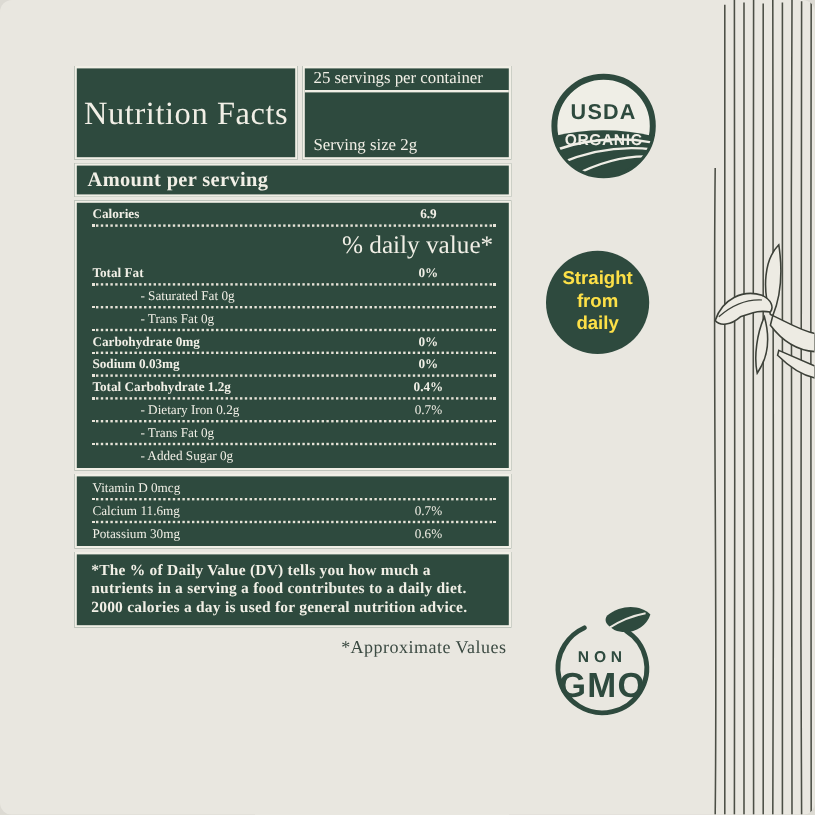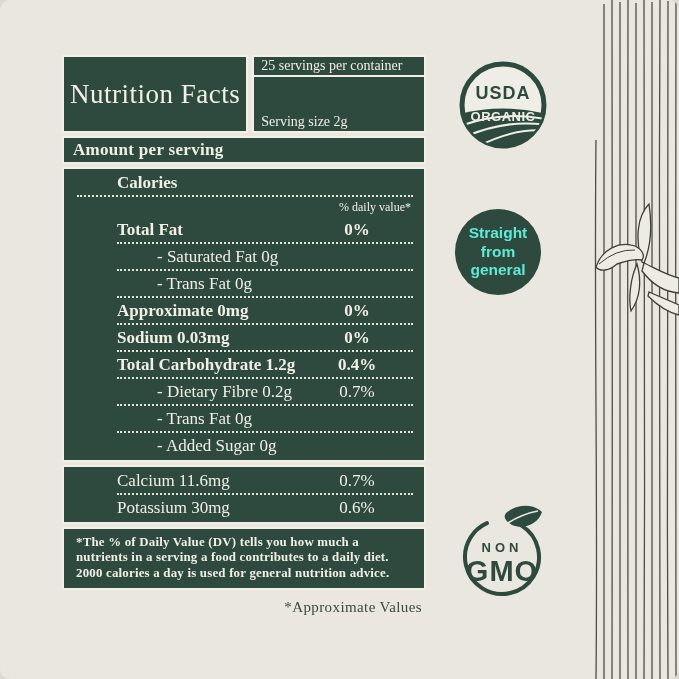--- a/index.html
+++ b/index.html
@@ -16,35 +16,35 @@
   }
   .header-row{display:flex;gap:4px;margin-bottom:3px;}
   .title-box{flex:1;display:flex;align-items:center;padding:4px 6px;}
   .title-box .title{font-size:27px;letter-spacing:.5px;white-space:nowrap;}
   .serving-box{width:178px;display:flex;flex-direction:column;gap:36px;}
   .serving-line{font-size:14px;padding:1px 7px;flex:1;display:flex;align-items:center;}
   .serving-line:first-child{border-bottom:2px solid #f1efe6;}
   .amount-bar{font-size:17px;font-weight:bold;padding:2px 9px;margin-bottom:3px;letter-spacing:.3px;}
   .body-panel{padding:1px 11px 2px 13px;margin-bottom:3px;}
   .vit-panel{padding:1px 11px 2px 13px;margin-bottom:3px;}
-  .nrow{display:flex;align-items:center;padding:2.5px 0;font-size:17px;margin-left:40px;}
+  .nrow{display:flex;align-items:center;padding:2.5px 0;font-size:11px;}
   .nrow + .nrow{border-top:2px dotted #e6e3d8;}
   .nrow .nlabel{flex:1;}
   .nrow .nvalue{width:112px;text-align:center;flex-shrink:0;}
   .nrow.bold{font-weight:bold;}
   .nrow.indent .nlabel{padding-left:40px;}
-  .dv-row{display:block;text-align:right;padding:2.5px 2px;font-size:12px;border-top:2px dotted #e6e3d8;}
+  .dv-row{display:block;text-align:right;padding:2.5px 2px;font-size:21px;border-top:2px dotted #e6e3d8;}
   .footer-panel{padding:6px 10px 7px 12px;font-size:12.9px;font-weight:bold;line-height:1.2;letter-spacing:.2px;}
   .approx-note{
     text-align:right;padding-right:4px;margin-top:9px;
     font-size:15px;color:#3b4a42;letter-spacing:.4px;
   }
   
   .badge-circle{
-    position:absolute;border-radius:50%;background:#2e4a3e;color:#5eead4;
+    position:absolute;border-radius:50%;background:#2e4a3e;color:#fde047;
     display:flex;flex-direction:column;align-items:center;justify-content:center;
     font-family:"Liberation Sans","DejaVu Sans",sans-serif;font-weight:bold;text-align:center;
   }
   .badge-straight{left:455px;top:209px;width:86px;height:86px;font-size:15.5px;line-height:1.22;}
   .badge-natural{left:458px;top:357px;width:84px;height:84px;font-size:17.5px;line-height:1.3;}
   .badge-svg{position:absolute;}
   .usda-svg{left:457px;top:59px;}
   .nongmo-svg{left:456px;top:500px;}
   .svg-sans{font-family:"Liberation Sans","DejaVu Sans",sans-serif;}
   
@@ -65,64 +65,69 @@
         <div class="serving-line">25 servings per container</div>
         <div class="serving-line">Serving size 2g</div>
       </div>
     </div>
 
     <div class="panel amount-bar">Amount per serving</div>
 
     <div class="panel body-panel">
       <div class="nrow bold">
         <span class="nlabel">Calories</span>
+        <span class="nvalue">6.9</span>
       </div>
       <div class="dv-row">% daily value*</div>
       <div id="body-rows">
           <div class="nrow bold">
             <span class="nlabel">Total Fat</span>
             <span class="nvalue">0%</span>
           </div>
           <div class="nrow indent">
             <span class="nlabel">- Saturated Fat 0g</span>
             <span class="nvalue"></span>
           </div>
           <div class="nrow indent">
             <span class="nlabel">- Trans Fat 0g</span>
             <span class="nvalue"></span>
           </div>
           <div class="nrow bold">
-            <span class="nlabel">Approximate 0mg</span>
+            <span class="nlabel">Carbohydrate 0mg</span>
             <span class="nvalue">0%</span>
           </div>
           <div class="nrow bold">
             <span class="nlabel">Sodium 0.03mg</span>
             <span class="nvalue">0%</span>
           </div>
           <div class="nrow bold">
             <span class="nlabel">Total Carbohydrate 1.2g</span>
             <span class="nvalue">0.4%</span>
           </div>
           <div class="nrow indent">
-            <span class="nlabel">- Dietary Fibre 0.2g</span>
+            <span class="nlabel">- Dietary Iron 0.2g</span>
             <span class="nvalue">0.7%</span>
           </div>
           <div class="nrow indent">
             <span class="nlabel">- Trans Fat 0g</span>
             <span class="nvalue"></span>
           </div>
           <div class="nrow indent">
             <span class="nlabel">- Added Sugar 0g</span>
             <span class="nvalue"></span>
           </div>
         </div>
     </div>
 
     <div class="panel vit-panel">
       <div id="vitamin-rows">
+          <div class="nrow">
+            <span class="nlabel">Vitamin D 0mcg</span>
+            <span class="nvalue"></span>
+          </div>
           <div class="nrow">
             <span class="nlabel">Calcium 11.6mg</span>
             <span class="nvalue">0.7%</span>
           </div>
           <div class="nrow">
             <span class="nlabel">Potassium 30mg</span>
             <span class="nvalue">0.6%</span>
           </div>
         </div>
     </div>
@@ -145,21 +150,21 @@
       <path d="M10,77 Q50,60 90,66" fill="none" stroke="#efeee6" stroke-width="2"></path>
       <path d="M20,88 Q58,68 92,72" fill="none" stroke="#efeee6" stroke-width="2"></path>
     </g>
     <text x="46" y="40" text-anchor="middle" class="svg-sans" font-size="18" font-weight="bold" fill="#2e4a3e" letter-spacing="1">USDA</text>
     <text x="46" y="62" text-anchor="middle" class="svg-sans" font-size="13" font-weight="bold" fill="#efeee6" letter-spacing="0.5">ORGANIC</text>
   </svg>
 
   <div class="badge-circle badge-straight">
     <div>Straight</div>
     <div>from</div>
-    <div>general</div>
+    <div>daily</div>
   </div>
 
 
   <svg class="badge-svg nongmo-svg" width="92" height="100" viewBox="0 0 92 100">
     <circle cx="46" cy="57" r="37" fill="none" stroke="#2e4a3e" stroke-width="4" stroke-linecap="round" stroke-dasharray="196 36.5" transform="rotate(-58 46 57)"></circle>
     <path d="M50,13 C62,3 78,4 86,12 C82,24 68,30 56,25 C49,21 47,17 50,13 Z" fill="#2e4a3e"></path>
     <path d="M52,23 Q66,14 82,11" fill="none" stroke="#e9e7e0" stroke-width="1.6"></path>
     <text x="46" y="52" text-anchor="middle" class="svg-sans" font-size="13" font-weight="bold" fill="#2e4a3e" letter-spacing="4">NON</text>
     <text x="46" y="81" text-anchor="middle" class="svg-sans" font-size="29" font-weight="bold" fill="#2e4a3e" letter-spacing="1">GMO</text>
   </svg>

